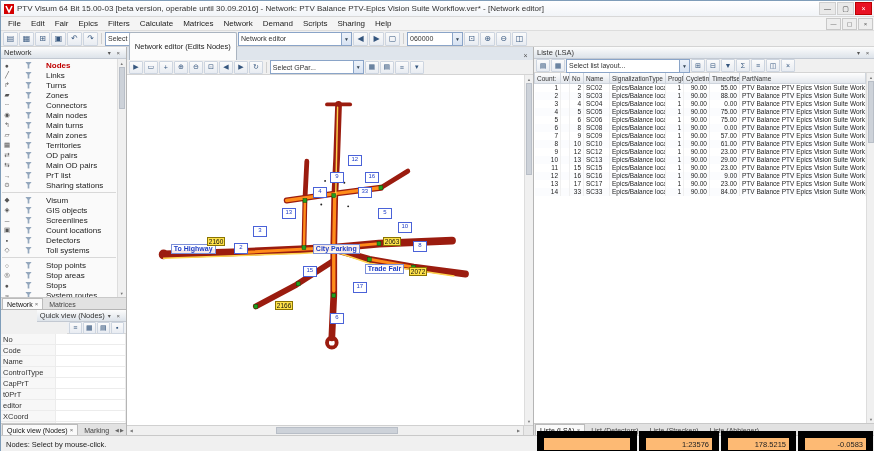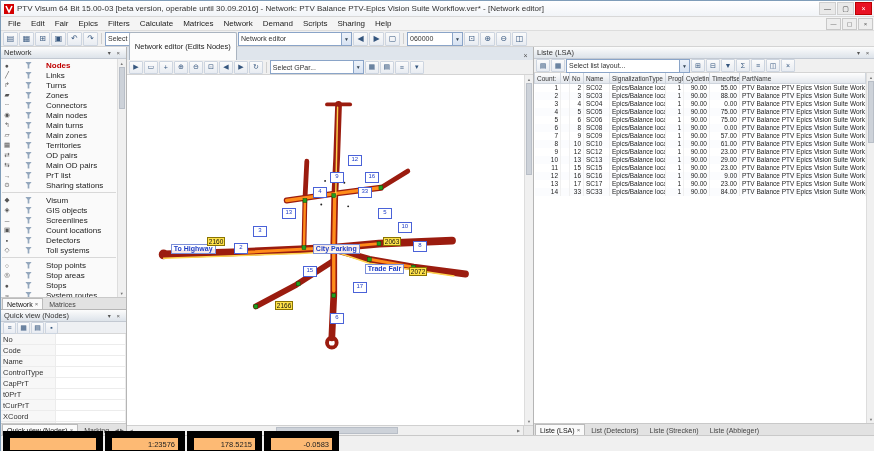--- a/index.html
+++ b/index.html
@@ -48,21 +48,21 @@
   .net-sep{height:0;border-top:1px solid #d8d8d8;margin:2px 1px;}
   .vscroll{flex:0 0 8px;display:flex;flex-direction:column;background:#f0f0f0;border-left:1px solid #ddd;}
   .vs-btn{height:8px;display:flex;align-items:center;justify-content:center;font-size:4px;color:#777;}
   .vs-thumb{margin:0 1px;height:40px;background:#cdd2d9;border:1px solid #b8bec7;}
   .vs-track{flex:1}
   .panel-tabs{height:11px;flex:0 0 11px;display:flex;align-items:stretch;background:#e2e2e2;border-top:1px solid #c9c9c9;padding:0 1px;gap:1px;}
   .ptab{display:inline-flex;align-items:center;gap:2px;padding:0 4px;font-size:7px;color:#444;border:1px solid transparent;border-bottom:none;white-space:nowrap;}
   .ptab.active{background:#fafafa;border-color:#bbb;color:#111;}
   .tclose{font-size:6px;color:#666;}
   .tab-scroll{margin-left:auto;display:flex;align-items:center;gap:1px;font-size:5px;color:#666;padding-right:1px;}
-  .quickview-panel{flex:1;display:flex;flex-direction:column;min-height:0;border-top:1px solid #b5b5b5;}
+  .quickview-panel{flex:1;display:flex;flex-direction:column;min-height:0;border-top:1px solid #b5b5b5;align-items:flex-end;}
   .qv-toolbar{height:11px;flex:0 0 11px;display:flex;align-items:center;gap:1px;background:#eef0f3;border-bottom:1px solid #d7d7d7;padding:0 2px;}
   .qv-toolbar .tb-icon{width:11px;height:10px;font-size:7px;}
   .qv-body{flex:1;background:#fff;overflow:hidden;}
   .qv-table{width:100%;border-collapse:collapse;table-layout:fixed;}
   .qv-table td{height:10px;font-size:7.5px;border-bottom:1px solid #ececec;border-right:1px solid #ececec;padding:0 2px;white-space:nowrap;overflow:hidden;color:#333;}
   .qv-table td:first-child{width:50px;background:#f7f7f7;}
 
   
   .center-col{flex:1;display:flex;flex-direction:column;min-width:0;background:#fff;}
   .editor-tabbar{height:12px;flex:0 0 12px;display:flex;align-items:flex-end;background:#dfe5ec;padding:1px 2px 0;gap:2px;}
@@ -365,21 +365,21 @@
                 </tr>
                 <tr>
                   <td>CapPrT</td>
                   <td></td>
                 </tr>
                 <tr>
                   <td>t0PrT</td>
                   <td></td>
                 </tr>
                 <tr>
-                  <td>tCurPrT</td>
+                  <td>editor</td>
                   <td></td>
                 </tr>
                 <tr>
                   <td>XCoord</td>
                   <td></td>
                 </tr>
                 <tr>
                   <td>YCoord</td>
                   <td></td>
                 </tr>
@@ -738,18 +738,19 @@
           <span class="tclose">×</span>
         </span>
         <span class="ptab">List (Detectors)</span>
         <span class="ptab">Liste (Strecken)</span>
         <span class="ptab">Liste (Abbieger)</span>
       </div>
     </div>
   </div>
 
   <div class="statusbar">
+    <span class="status-msg">Nodes: Select by mouse-click.</span>
     <span class="status-cell sc-empty"></span>
     <span class="status-cell sc-scale">1:23576</span>
     <span class="status-cell sc-x">178.5215</span>
     <span class="status-cell sc-y">-0.0583</span>
   </div>
 </div>
 
 </body></html>

